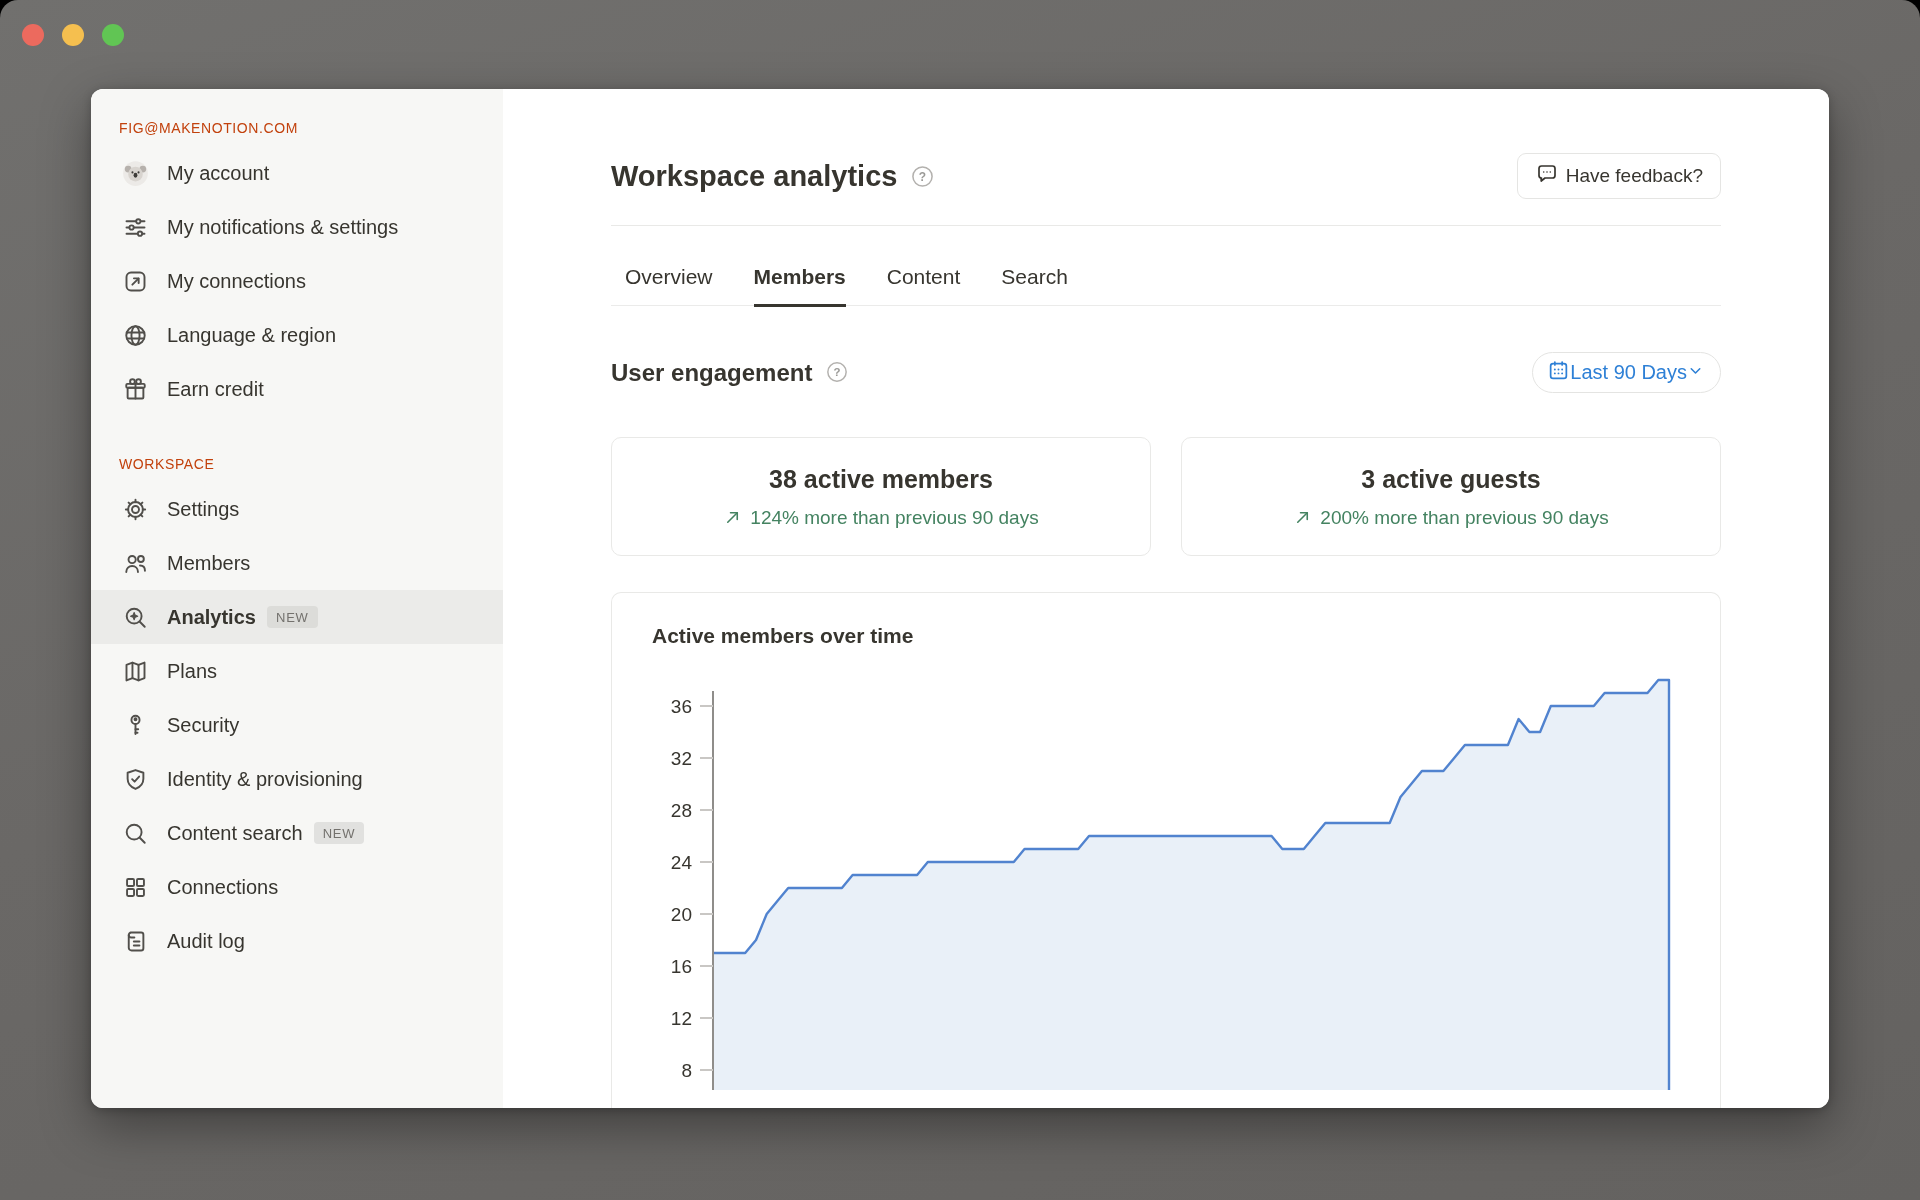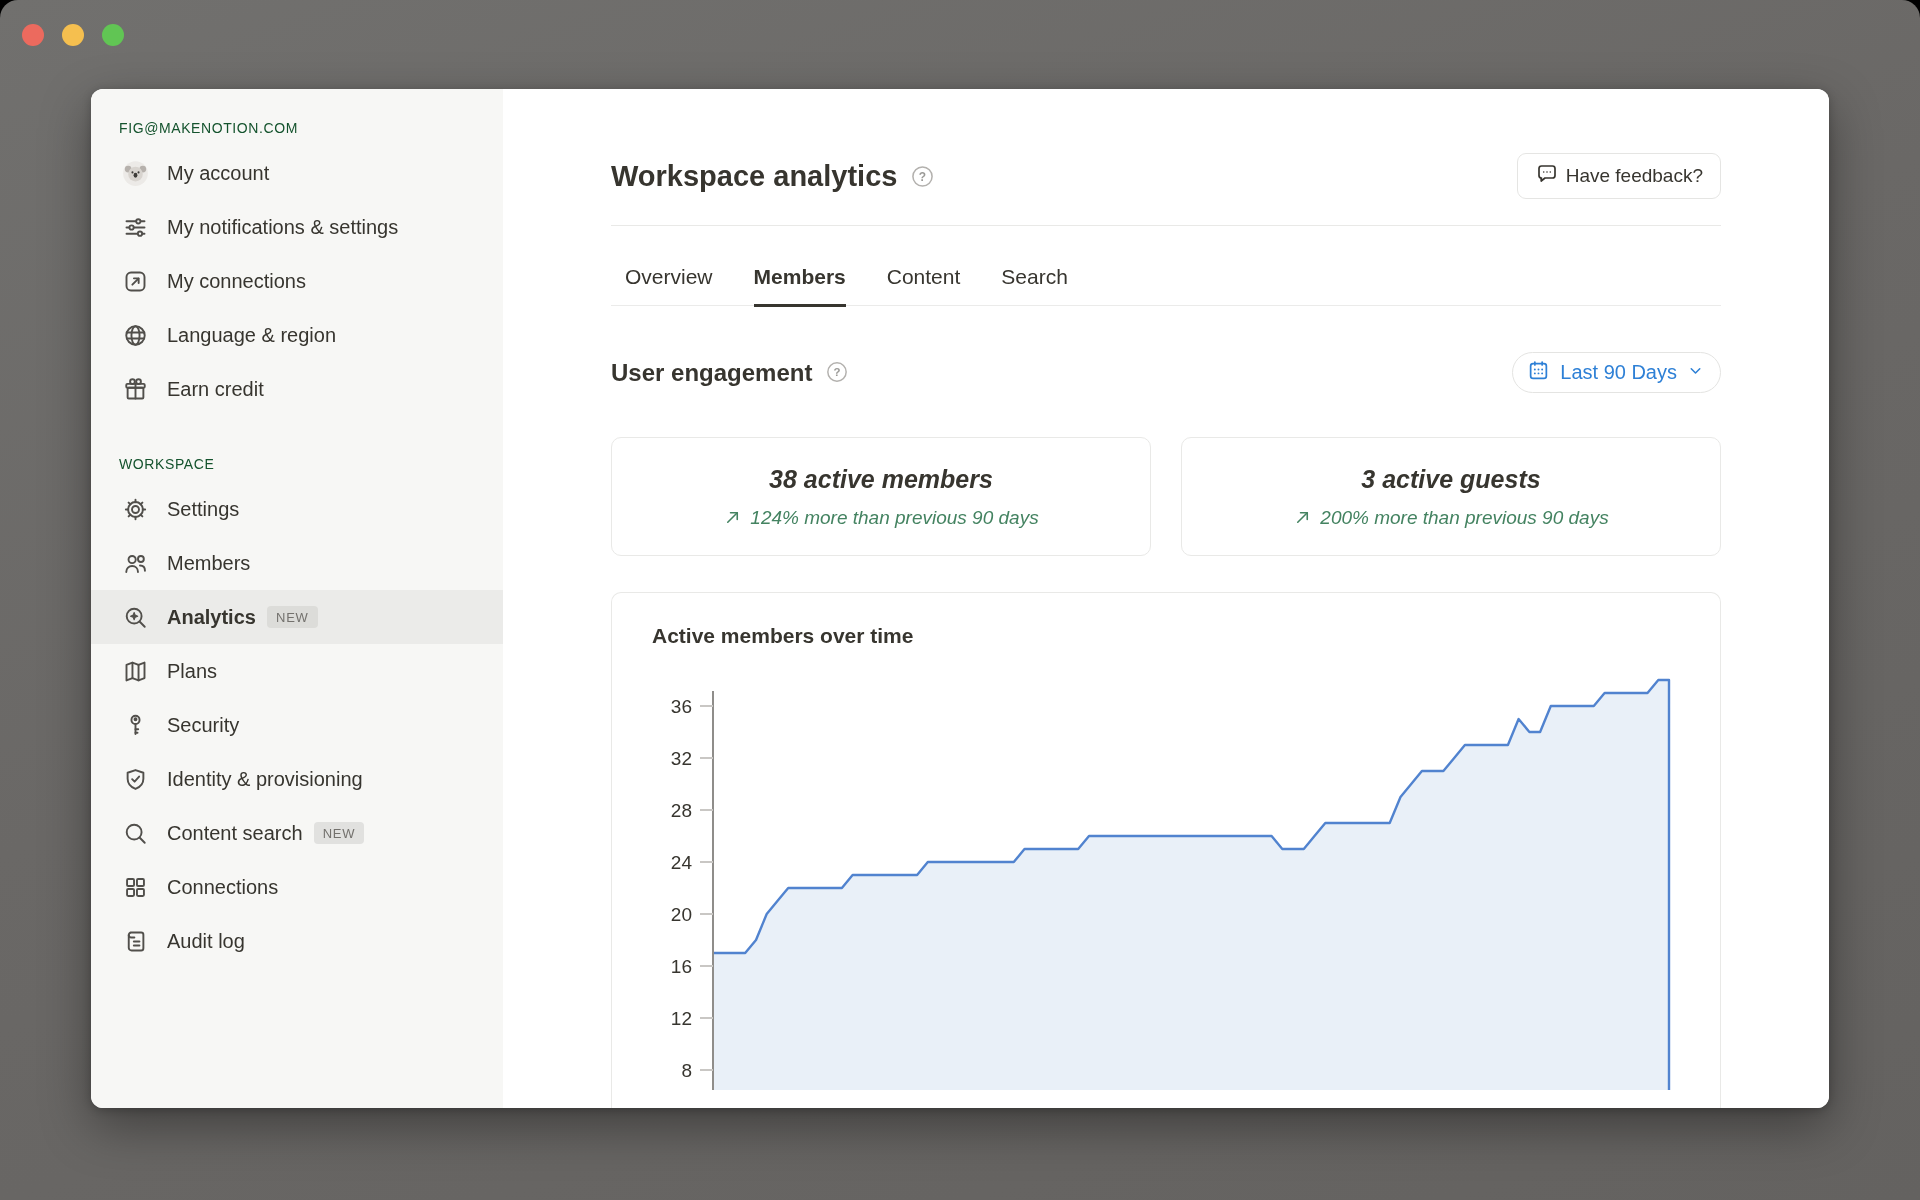--- a/index.html
+++ b/index.html
@@ -17,21 +17,21 @@
     position:absolute; left:91px; top:89px; width:1738px; height:1019px;
     background:#ffffff; border-radius:12px; overflow:hidden;
     box-shadow:0 18px 50px rgba(0,0,0,.38), 0 2px 10px rgba(0,0,0,.22);
     display:flex;
   }
 
   
   .sidebar { width:412px; height:100%; background:#f7f7f5; padding-top:29px; flex:none; overflow:hidden; }
   .section-label {
     padding-left:28px; font-size:14px; font-weight:500; letter-spacing:.6px;
-    color:#14532d; height:20px; line-height:20px; margin-bottom:8px;
+    color:#c2410c; height:20px; line-height:20px; margin-bottom:8px;
   }
   .section-label.workspace { margin-top:38px; }
   .side-item {
     display:flex; align-items:center; min-height:54px; padding:4px 16px 4px 31px;
     cursor:pointer; color:#37352f;
   }
   .side-item.selected { background:#ebebe9; }
   .side-item .s-icon { width:27px; height:27px; flex:none; display:flex; align-items:center; justify-content:center; color:#514f4b; }
   .side-item .s-icon svg { width:27px; height:27px; }
   .side-item .s-label { margin-left:18px; font-size:20px; line-height:26px; max-width:275px; }
@@ -54,26 +54,26 @@
   }
   .divider { margin-top:26px; height:1px; background:#e9e9e7; }
 
   .tabs { margin-top:39px; display:flex; gap:41px; padding-left:14px; border-bottom:1px solid #ebebea; }
   .tab { font-size:21px; color:#37352f; padding-bottom:15px; cursor:pointer; border-bottom:3px solid transparent; margin-bottom:-2px; }
   .tab.active { font-weight:600; border-bottom-color:#37352f; }
 
   .engagement-row { margin-top:46px; display:flex; align-items:center; }
   .engagement-title { font-size:24px; font-weight:700; color:#37352f; }
   .range-btn {
-    margin-left:auto; display:flex; align-items:center; gap:10px; height:41px; padding:0 16px 0 14px;
+    margin-left:auto; display:flex; align-items:center; height:41px; padding:0 16px 0 14px;
     border:1px solid #e4e4e2; border-radius:21px; background:#fff; cursor:pointer;
     font-size:20px; font-weight:500; color:#2e80d6; font-family:inherit;
   }
 
-  .stat-cards { margin-top:44px; display:flex; gap:30px;font-style:italic; }
+  .stat-cards { margin-top:44px; display:flex; gap:30px; }
   .stat-card {
     flex:1; height:119px; border:1px solid #e9e9e7; border-radius:10px; background:#fff;
     display:flex; flex-direction:column; align-items:center; justify-content:center; gap:13px;
   }
   .stat-title { font-size:25px; font-weight:600; color:#37352f; }
   .stat-delta { display:flex; align-items:center; gap:8px; font-size:19px; color:#448361; }
 
   .chart-card {
     position:relative; margin-top:36px; height:540px;
     border:1px solid #e9e9e7; border-radius:10px 10px 0 0; border-bottom:none; background:#fff;

